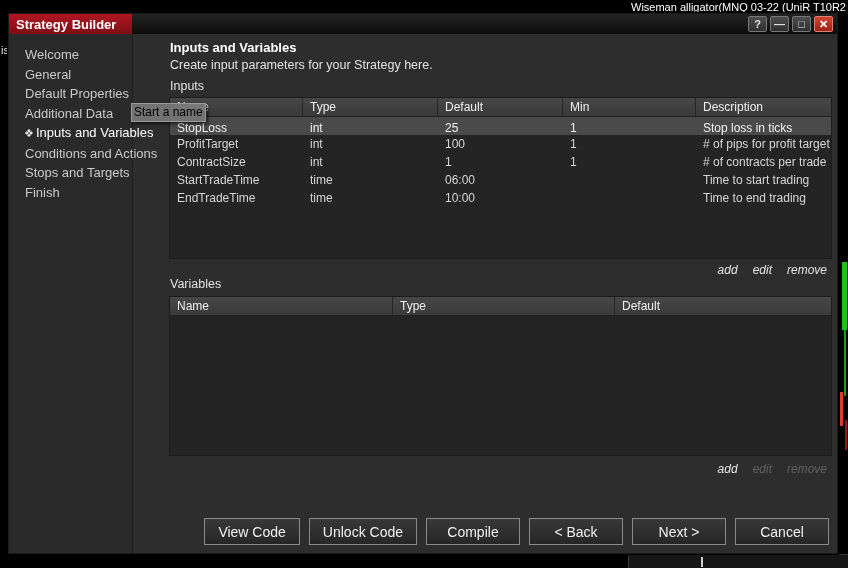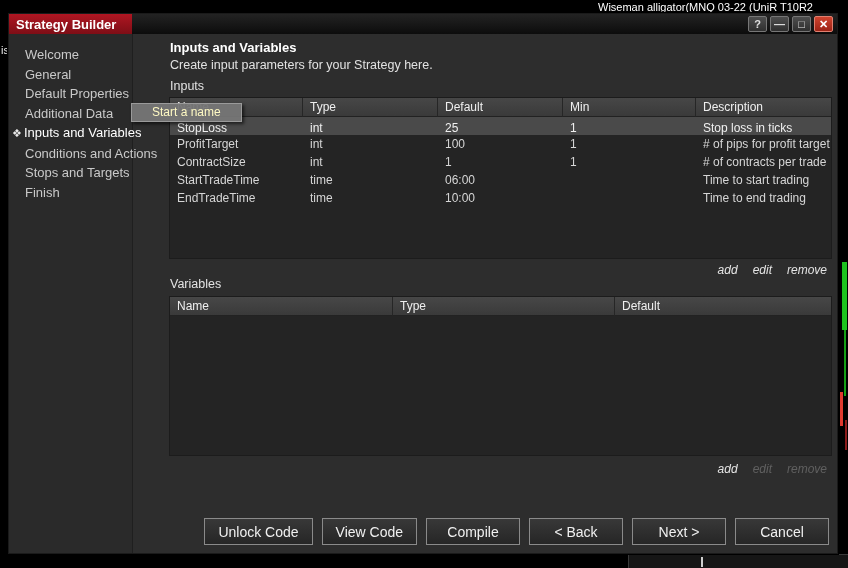--- a/index.html
+++ b/index.html
@@ -1,21 +1,21 @@
 <!DOCTYPE html>
 <html><head>
 <meta charset="utf-8">
 <style>
   * { margin:0; padding:0; box-sizing:border-box; }
   html,body { width:848px; height:568px; }
   body { position:relative; background:#000; overflow:hidden;
          font-family:"Liberation Sans", sans-serif; color:#ddd; }
 
   
-  .bg-top-text { position:absolute; top:1px; left:598px; font-size:11px; color:#fff; white-space:nowrap; }
+  .bg-top-text { position:absolute; top:1px; left:631px; font-size:11px; color:#fff; white-space:nowrap; }
   .bg-left-text { position:absolute; top:44px; left:1px; font-size:11px; color:#e8e8e8; }
   .chart-frag { position:absolute; }
   .frag-green-bar { left:842px; top:262px; width:5px; height:68px; background:#1ec21e; }
   .frag-green-line { left:844px; top:330px; width:2px; height:66px; background:#14a014; }
   .frag-red-line { left:840px; top:392px; width:3px; height:34px; background:#e03a2f; }
   .frag-darkred { left:845px; top:420px; width:2px; height:30px; background:#8b1a1a; }
   .bottom-panel { position:absolute; left:628px; top:554px; width:220px; height:14px;
                   background:#161616; border-top:1px solid #3a3a3a; border-left:1px solid #3a3a3a; }
   .bottom-tick { position:absolute; left:72px; top:2px; width:2px; height:10px; background:#cfcfcf; }
 
@@ -30,21 +30,21 @@
   .win-controls { position:absolute; right:4px; top:2px; display:flex; gap:3px; }
   .win-btn { width:19px; height:16px; display:flex; align-items:center; justify-content:center;
              font-size:11px; font-weight:bold; color:#e0e0e0; border:1px solid #777; border-radius:2px;
              background:linear-gradient(#4e4e4e,#2f2f2f); cursor:default; }
   .win-btn.close { background:linear-gradient(#d0442f,#9c2215); border-color:#e08070; color:#fff; }
 
   
   .sidebar { position:absolute; left:0; top:20px; width:124px; bottom:0; background:#2a2a2a;
              border-right:1px solid #1f1f1f; padding-top:11px; }
   .side-item { font-size:13px; line-height:19.5px; color:#c9c9c9; padding-left:16px; white-space:nowrap; cursor:default; }
-  .side-item.active { color:#fff; padding-left:3px; }
+  .side-item.active { color:#fff; padding-left:15px; }
   .side-item .marker { font-size:11px; margin-right:2px; color:#e8e8e8; }
 
   
   .content { position:absolute; left:149px; top:20px; right:0; bottom:0; background:#2d2d2d; }
   .h1 { position:absolute; left:12px; top:6px; font-size:13px; font-weight:bold; color:#fff; }
   .sub { position:absolute; left:12px; top:24px; font-size:12.5px; color:#e2e2e2; }
   .sec-label { position:absolute; left:12px; font-size:12.5px; color:#e2e2e2; }
   .lbl-inputs { top:45px; }
   .lbl-variables { top:243px; }
 
@@ -67,21 +67,21 @@
   .actions-variables { top:428px; }
   .actions .link { cursor:pointer; }
   .actions .disabled { color:#606060; cursor:default; }
 
   .btnrow { position:absolute; right:8px; bottom:8px; display:flex; gap:9px; }
   .btn { height:27px; min-width:94px; padding:0 13px; display:flex; align-items:center; justify-content:center;
          font-size:14px; color:#f0f0f0; background:linear-gradient(#383838,#262626);
          border:1px solid #8a8a8a; cursor:pointer; white-space:nowrap; }
 
   .tooltip { position:absolute; left:122px; top:89px; background:rgba(118,118,118,0.95);
-             border:1px solid #9a9a9a; color:#fef9c3; font-size:12px; padding:1px 20px 2px;
+             border:1px solid #9a9a9a; color:#000000; font-size:12px; padding:1px 2px 2px;
              box-shadow:2px 2px 3px rgba(0,0,0,.6); z-index:5; white-space:nowrap; }
 </style>
 </head>
 <body>
 
 <div class="bg-top-text">Wiseman alligator(MNQ 03-22 (UniR T10R2</div>
 <div class="bg-left-text">is</div>
 <div class="chart-frag frag-green-bar"></div>
 <div class="chart-frag frag-green-line"></div>
 <div class="chart-frag frag-red-line"></div>
@@ -182,22 +182,22 @@
       </div>
     </div>
 
     <div class="actions actions-variables">
       <span class="link">add</span>
       <span class="link disabled">edit</span>
       <span class="link disabled">remove</span>
     </div>
 
     <div class="btnrow">
+      <button class="btn">View Code</button>
       <button class="btn">Unlock Code</button>
-      <button class="btn">View Code</button>
       <button class="btn">Compile</button>
       <button class="btn">&lt; Back</button>
       <button class="btn">Next &gt;</button>
       <button class="btn">Cancel</button>
     </div>
   </div>
 
   <div class="tooltip">Start a name</div>
 </div>
 

